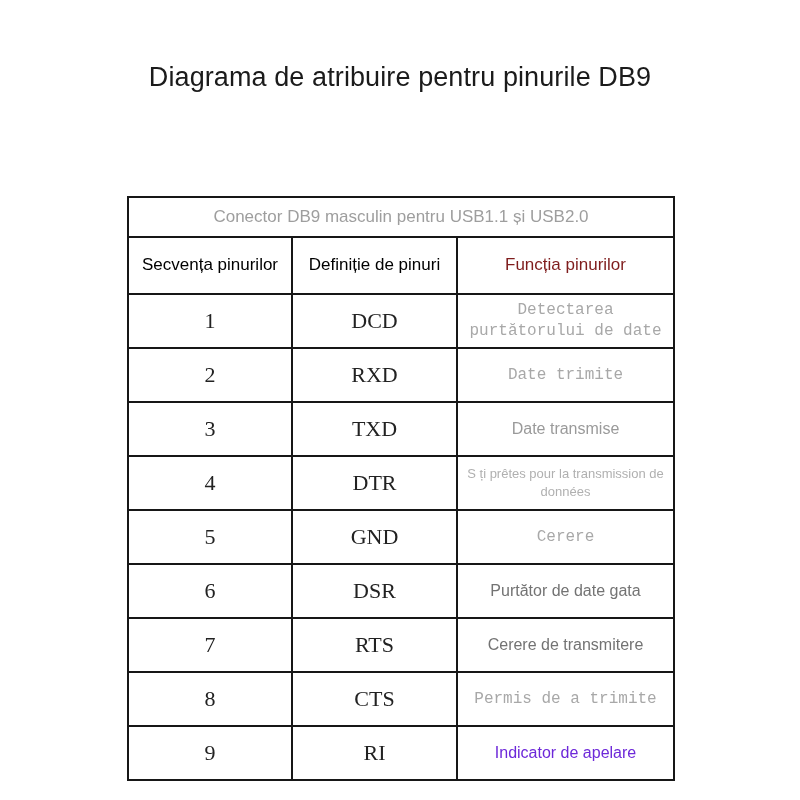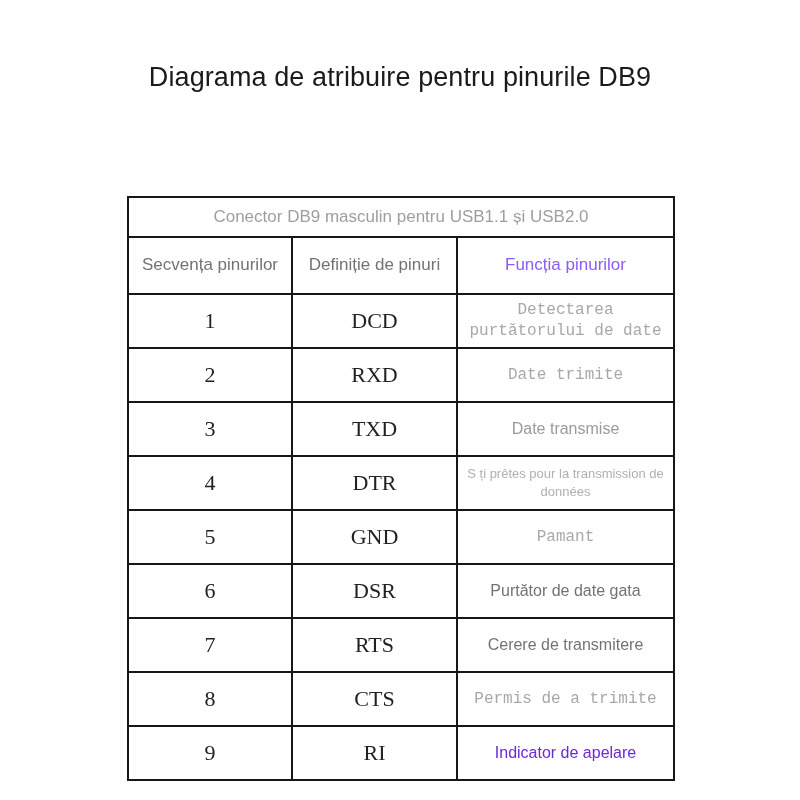--- a/index.html
+++ b/index.html
@@ -62,26 +62,26 @@
     line-height: 1.2;
   }
 
   
   .hdr-cell {
     height: 55px;
   }
   .hdr-text {
     font-family: "Liberation Sans", sans-serif;
     font-size: 17px;
-    color: #737373;
+    color: #000000;
     line-height: 1.32;
     padding: 0 6px;
   }
   .hdr-text.dark {
-    color: #8b5cf6;
+    color: #7f1d1d;
   }
 
   
   .body-row td {
     height: 52px;
   }
   .cell-seq, .cell-def {
     font-family: "Liberation Serif", serif;
     font-size: 22px;
     color: #222222;
@@ -154,21 +154,21 @@
 
     <tr class="body-row">
       <td class="cell-seq">4</td>
       <td class="cell-def">DTR</td>
       <td class="cell-func sm">S ți prêtes pour la transmission de données</td>
     </tr>
 
     <tr class="body-row">
       <td class="cell-seq">5</td>
       <td class="cell-def">GND</td>
-      <td class="cell-func d1">Pamant</td>
+      <td class="cell-func d1">Cerere</td>
     </tr>
 
     <tr class="body-row">
       <td class="cell-seq">6</td>
       <td class="cell-def">DSR</td>
       <td class="cell-func d3">Purtător de date gata</td>
     </tr>
 
     <tr class="body-row">
       <td class="cell-seq">7</td>

